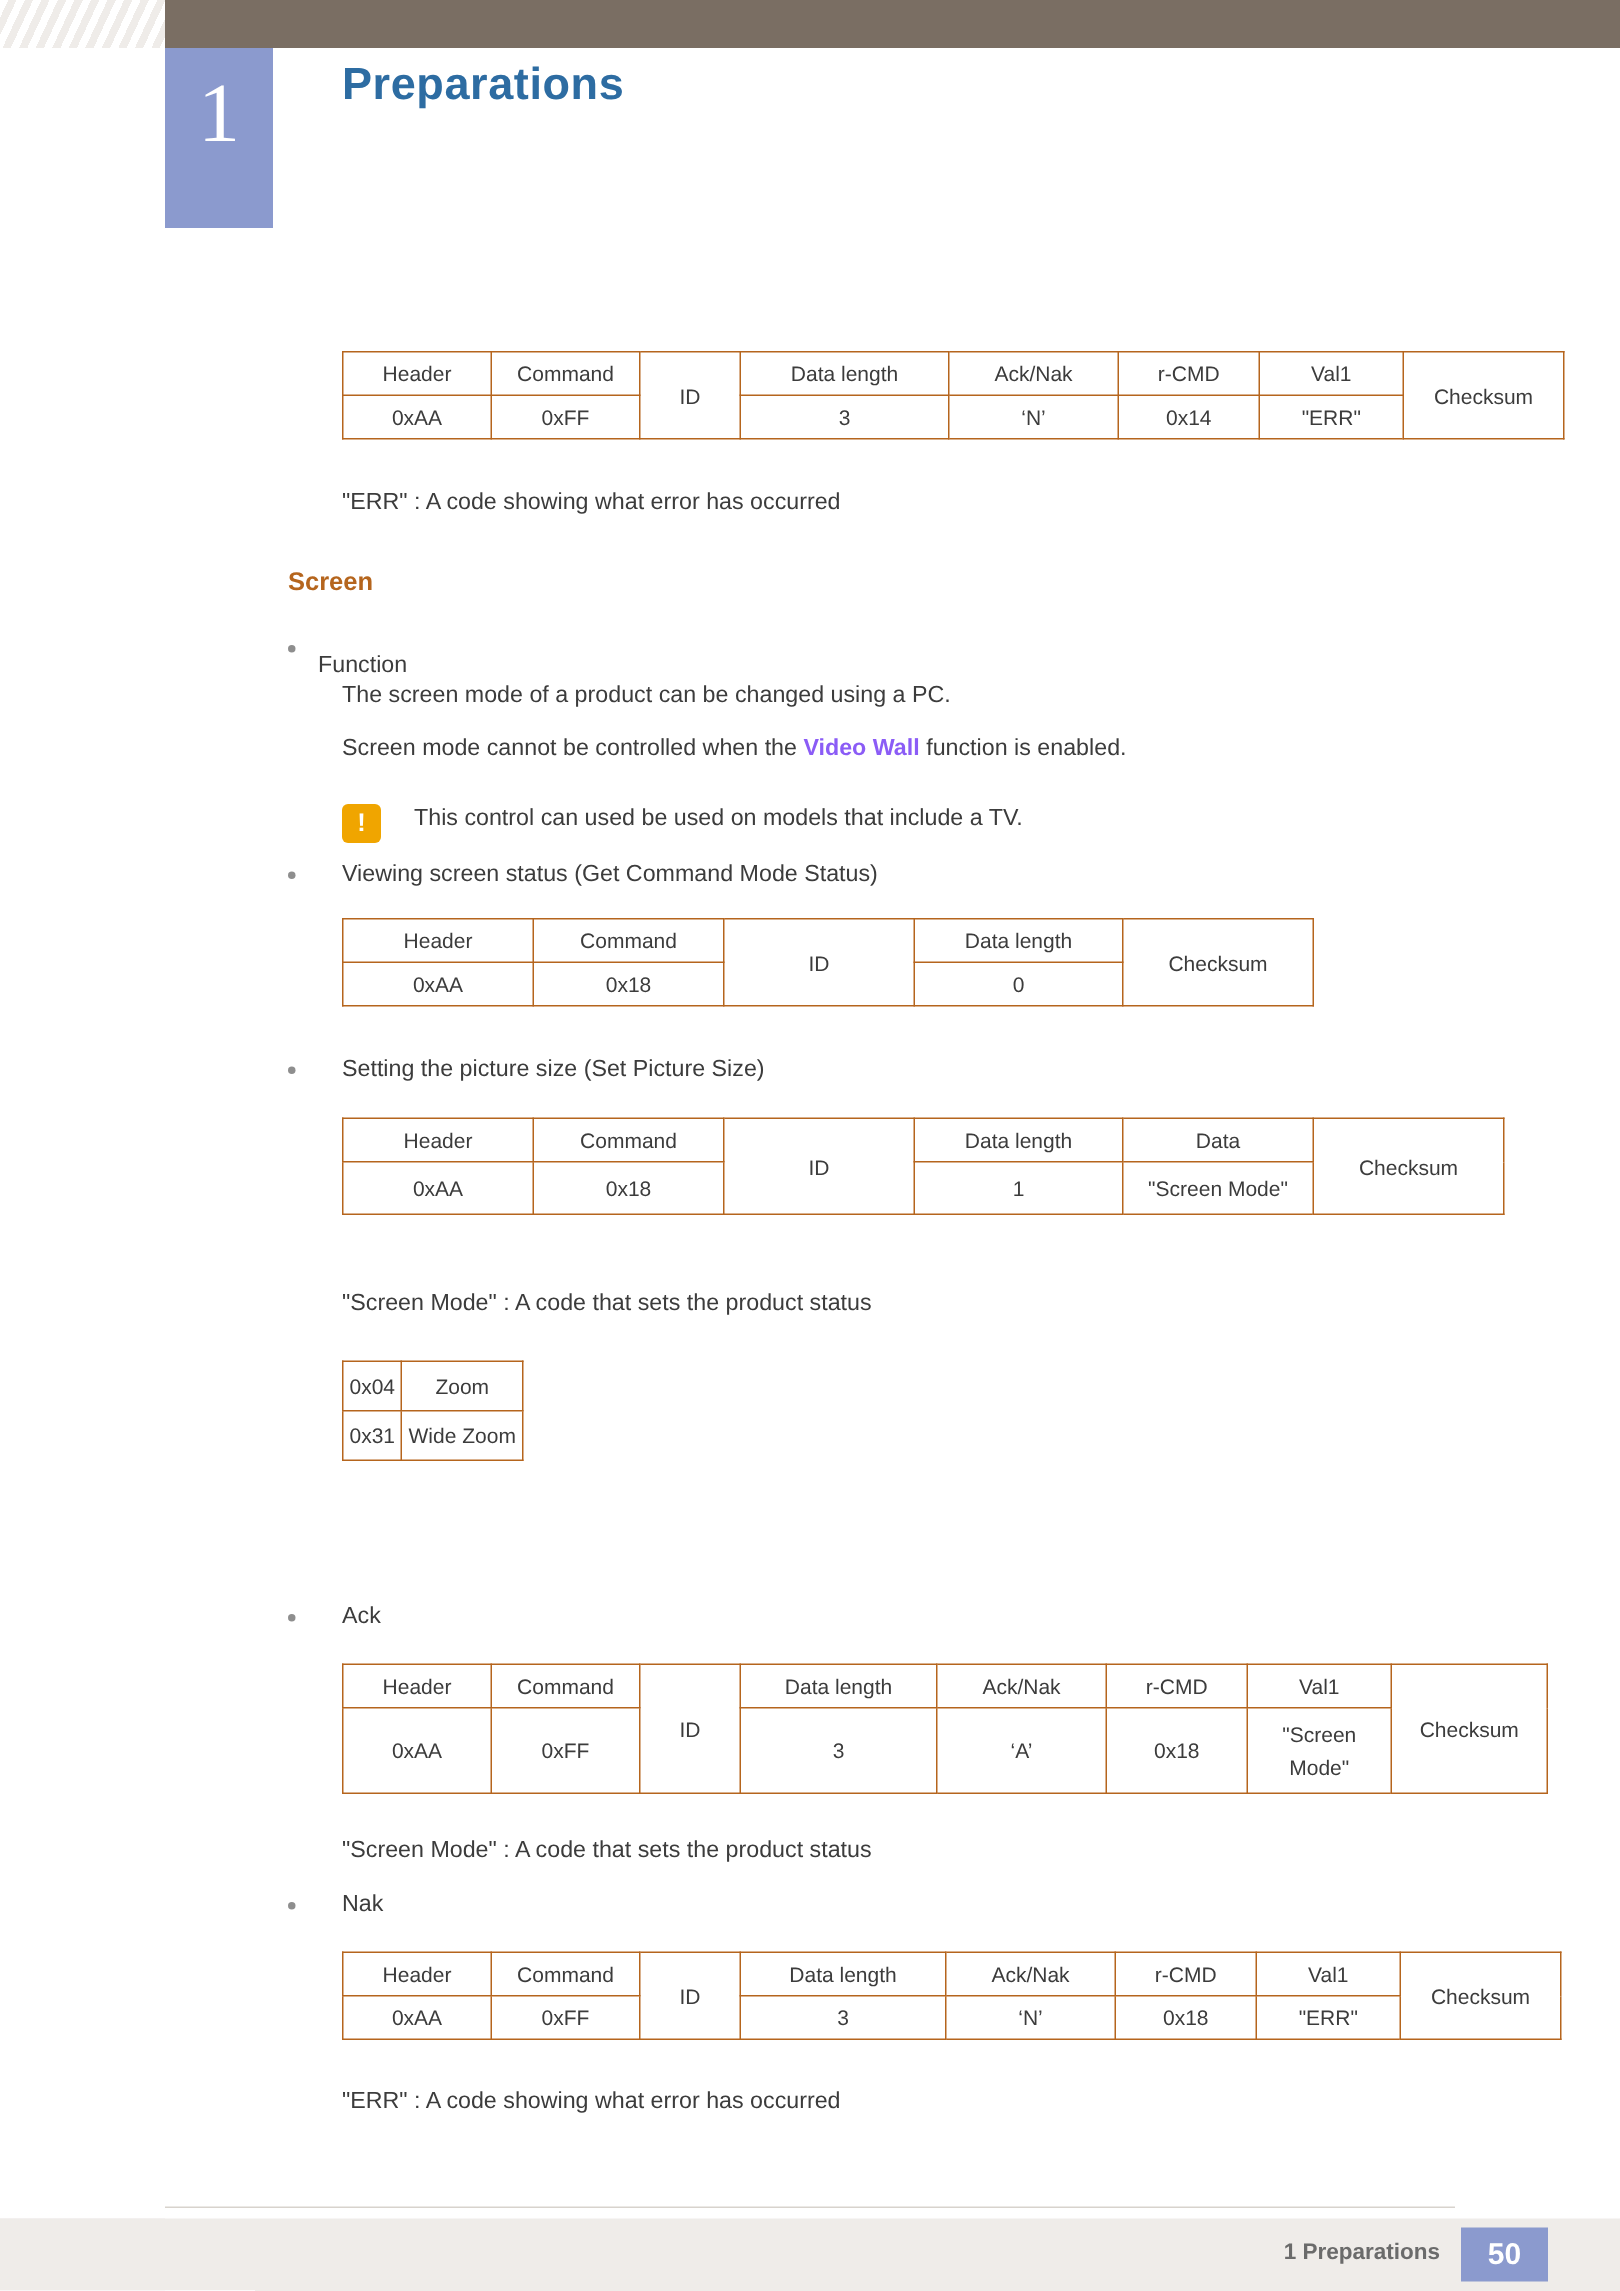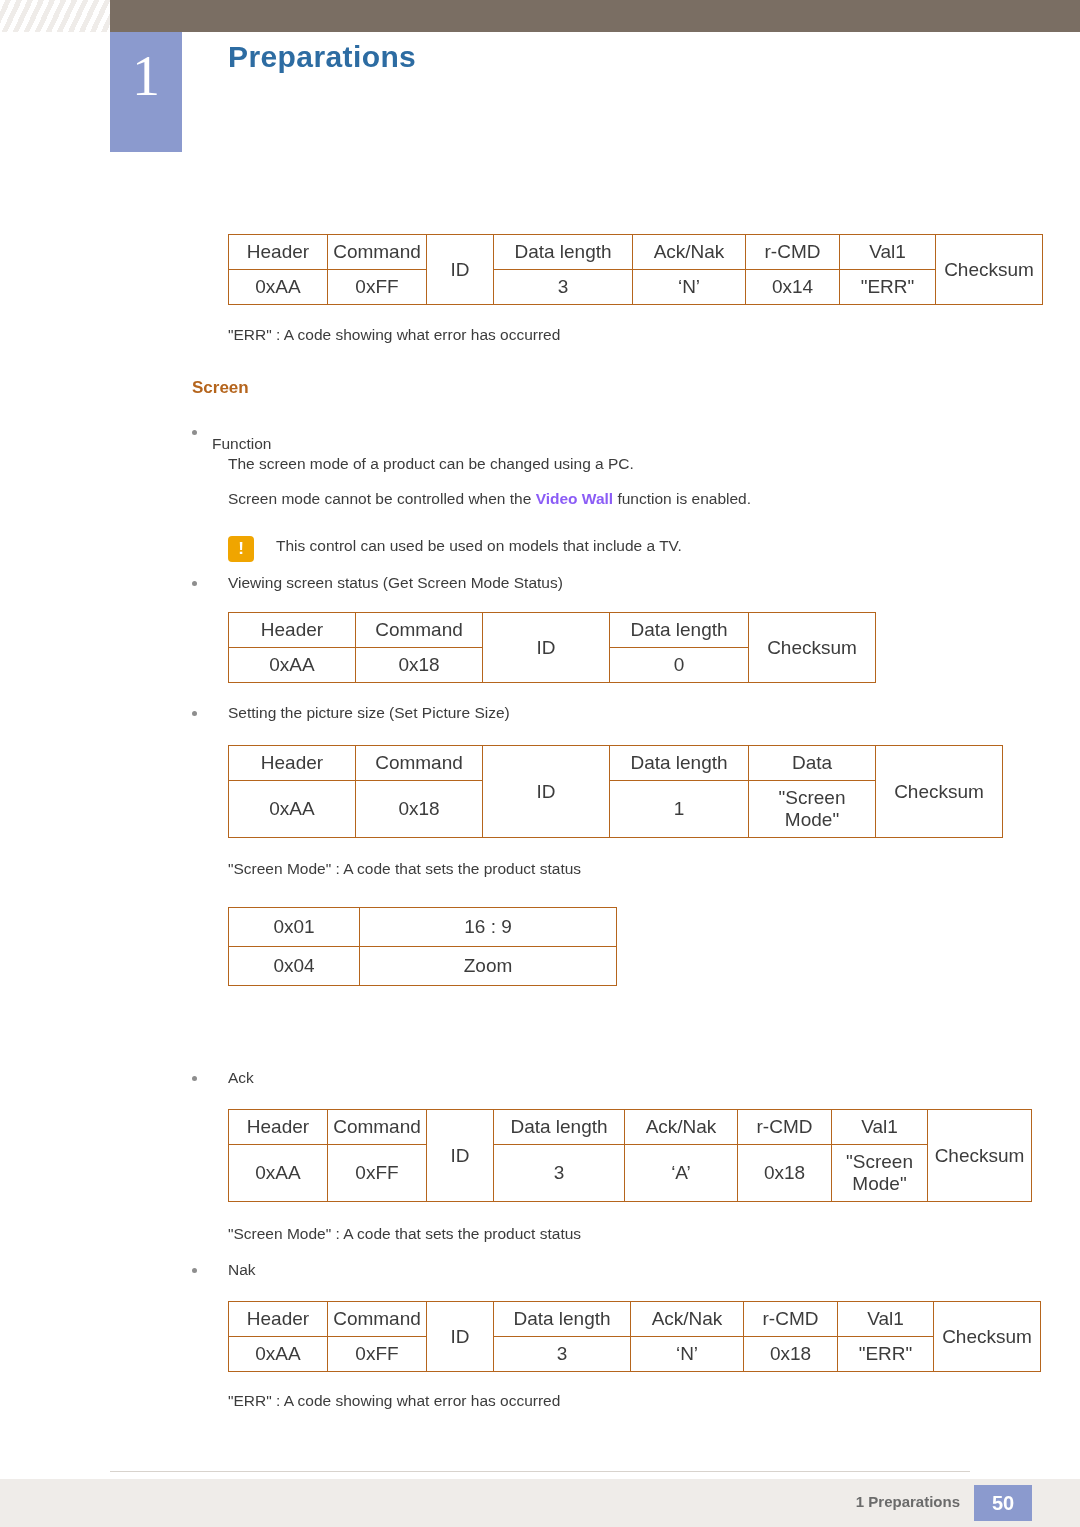--- a/index.html
+++ b/index.html
@@ -46,21 +46,21 @@
   .accent{color:#8b5cf6;font-weight:bold;}
   
   .note-icon{
     position:absolute;width:26px;height:26px;border-radius:4px;
     background:#f0a500;color:#ffffff;font-size:17px;font-weight:bold;
     text-align:center;line-height:26px;
   }
   
   table.proto{
     position:absolute;border-collapse:collapse;
-    font-size:19px;color:#3c3c3c;
+    font-size:14px;color:#3c3c3c;
   }
   table.proto td{
     border:1px solid #b5651d;
     text-align:center;
     padding:6px 4px;
     font-weight:normal;
   }
   
   .footer-line{
     position:absolute;left:110px;top:1471px;width:860px;height:1px;
@@ -126,21 +126,21 @@
 <div class="txt" style="left:228px;top:455px;">The screen mode of a product can be changed using a PC.</div>
 
 <div class="txt" style="left:228px;top:490px;">
   <span>Screen mode cannot be controlled when the </span><span class="accent">Video Wall</span><span> function is enabled.</span>
 </div>
 
 <div class="note-icon" style="left:228px;top:536px;">!</div>
 <div class="txt" style="left:276px;top:537px;">This control can used be used on models that include a TV.</div>
 
 <div class="bullet" style="left:192px;top:581px;"></div>
-<div class="txt" style="left:228px;top:574px;">Viewing screen status (Get Screen Mode Status)</div>
+<div class="txt" style="left:228px;top:574px;">Viewing screen status (Get Command Mode Status)</div>
 
 <table class="proto" style="left:228px;top:612px;">
   <tbody>
       <tr>
     <td style="width:118px;">Header</td>
     <td style="width:118px;">Command</td>
     <td rowspan="2" style="width:118px;">ID</td>
     <td style="width:130px;">Data length</td>
     <td rowspan="2" style="width:118px;">Checksum</td>
   </tr>
@@ -171,27 +171,27 @@
     <td>1</td>
     <td style="white-space:normal;line-height:22px;">"Screen Mode"</td>
   </tr>
 </tbody>
   </table>
 
 <div class="txt" style="left:228px;top:860px;">"Screen Mode" : A code that sets the product status</div>
 
 <table class="proto" style="left:228px;top:907px;">
   <tbody>
-      <tr>
-    <td style="width:122px;padding:8px 4px;">0x01</td>
-    <td style="width:248px;padding:8px 4px;">16 : 9</td>
-  </tr>
   <tr>
     <td style="padding:8px 4px;">0x04</td>
     <td style="padding:8px 4px;">Zoom</td>
+  </tr>
+  <tr>
+    <td style="padding:8px 4px;">0x31</td>
+    <td style="padding:8px 4px;">Wide Zoom</td>
   </tr>
 </tbody>
   </table>
 
 <div class="bullet" style="left:192px;top:1076px;"></div>
 <div class="txt" style="left:228px;top:1069px;">Ack</div>
 
 <table class="proto" style="left:228px;top:1109px;">
   <tbody>
       <tr>

